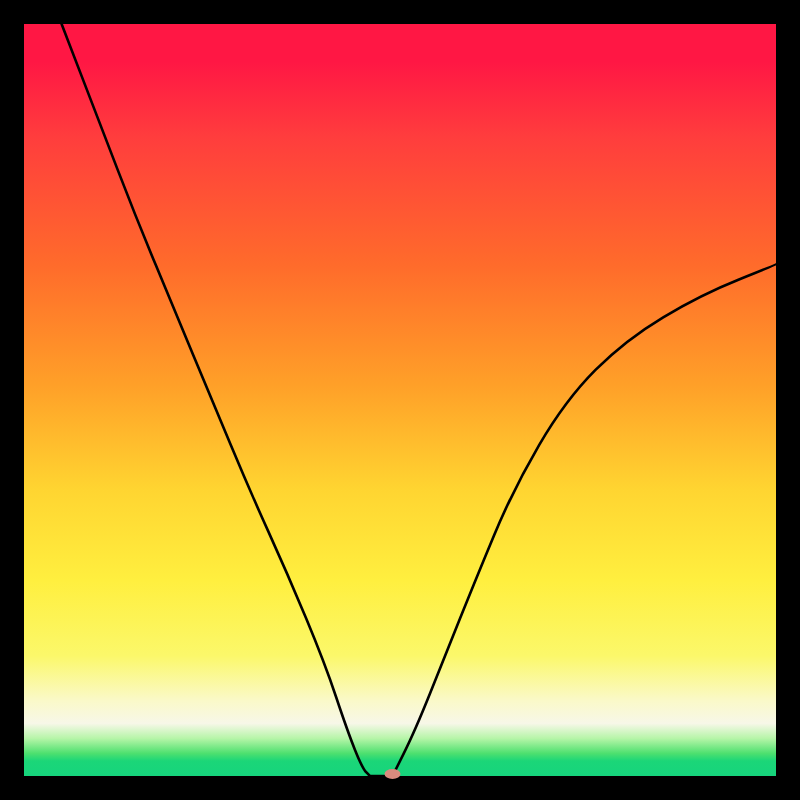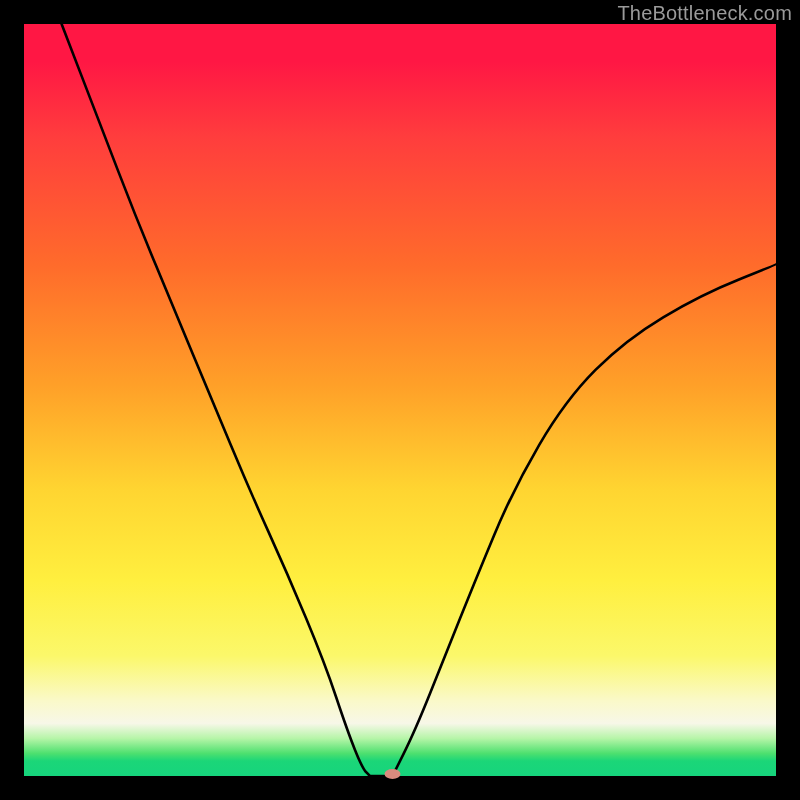--- a/index.html
+++ b/index.html
@@ -76,14 +76,13 @@
 <body>
 
 <div class="frame">
   <div class="plot-area"></div>
 
   <svg class="curve" viewBox="0 0 752 752">
     <path d="M 37.6 0.0 Q 37.6 0.0 56.4 48.9 Q 75.2 97.8 94.0 146.6 Q 112.8 195.5 131.6 240.6 Q 150.4 285.8 169.2 330.9 Q 188.0 376.0 206.8 421.1 Q 225.6 466.2 244.4 507.6 Q 263.2 549.0 282.0 594.1 Q 300.8 639.2 312.1 673.0 Q 323.4 706.9 330.9 725.7 Q 338.4 744.5 342.2 748.2 Q 345.9 752.0 345.9 752.0 Q 345.9 752.0 351.6 752.0 Q 357.2 752.0 362.8 752.0 Q 368.5 752.0 368.5 752.0 Q 368.5 752.0 379.8 729.4 Q 391.0 706.9 406.1 669.3 Q 421.1 631.7 436.2 594.1 Q 451.2 556.5 470.0 511.4 Q 488.8 466.2 515.1 421.1 Q 541.4 376.0 571.5 345.9 Q 601.6 315.8 639.2 293.3 Q 676.8 270.7 714.4 255.7 T 752.0 240.6"></path>
     <ellipse class="min-dot" cx="368.5" cy="750.0" rx="8" ry="5" fill="#d98b7e"></ellipse>
   </svg>
 
-  <div class="watermark">TheBottleneck.com</div>
 </div>
 
 </body></html>

